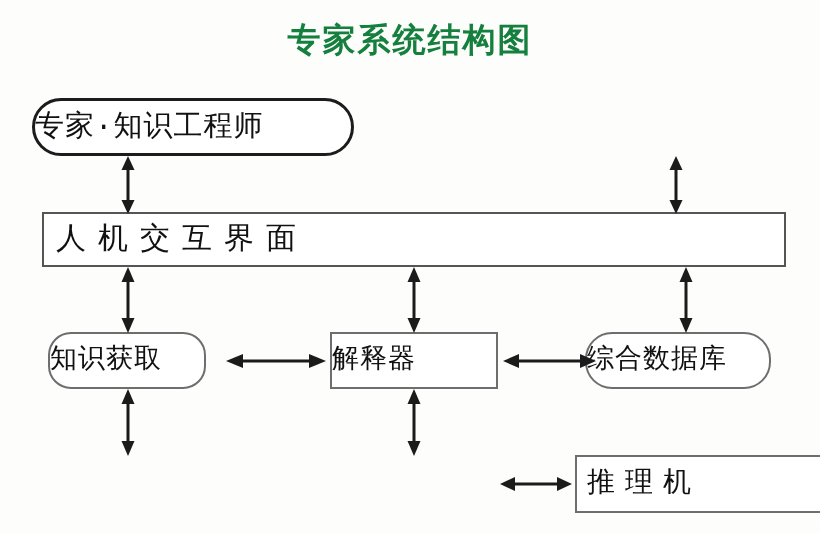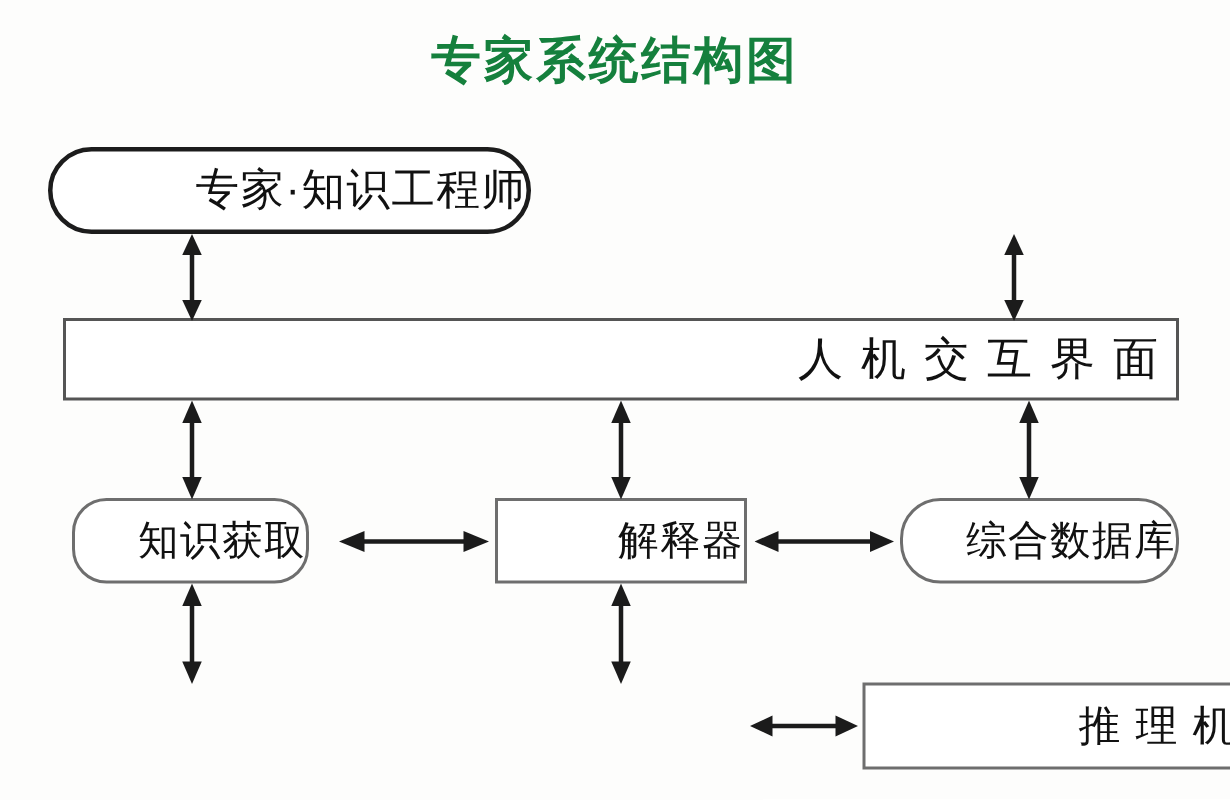--- a/index.html
+++ b/index.html
@@ -31,24 +31,24 @@
     color: #15803d;
     font-family: "DejaVu Serif", "Liberation Serif", serif;
   }
 
   
   .node {
     position: absolute;
     box-sizing: border-box;
     display: flex;
     align-items: center;
-    justify-content: flex-end;
+    justify-content: flex-start;
     background: #ffffff;
     color: #111111;
-    font-family: Liberation Sans, sans-serif;
+    font-family: Liberation Mono, monospace;
     line-height: 1;
     white-space: nowrap;
   }
   .node.rect {
     border: 2px solid #6e6e6e;
   }
   .node.rect-dark {
     border: 2px solid #555555;
   }
   .node.stadium {
@@ -68,24 +68,24 @@
   #node-interface {
     left: 42px; top: 212px; width: 744px; height: 55px;
     font-size: 30px; letter-spacing: 12px; text-indent: 12px;
   }
   #node-knowledge-acquisition {
     left: 48px; top: 332px; width: 158px; height: 57px;
     font-size: 27px; letter-spacing: 1px; border-radius: 23px;
   }
   #node-interpreter {
     left: 330px; top: 332px; width: 168px; height: 57px;
-    font-size: 27px; letter-spacing: 1px; padding-left: 32px;
+    font-size: 27px; letter-spacing: 1px;
   }
   #node-database {
-    left: 600px; top: 332px; width: 186px; height: 57px;
+    left: 585px; top: 332px; width: 186px; height: 57px;
     font-size: 27px; letter-spacing: 1px; border-radius: 27px;
   }
   #node-knowledge-base {
     left: 48px; top: 455px; width: 447px; height: 58px;
     font-size: 28px; letter-spacing: 10px; text-indent: 10px;
   }
   #node-inference-engine {
     left: 575px; top: 455px; width: 260px; height: 58px;
     font-size: 28px; letter-spacing: 10px; text-indent: 10px;
   }

